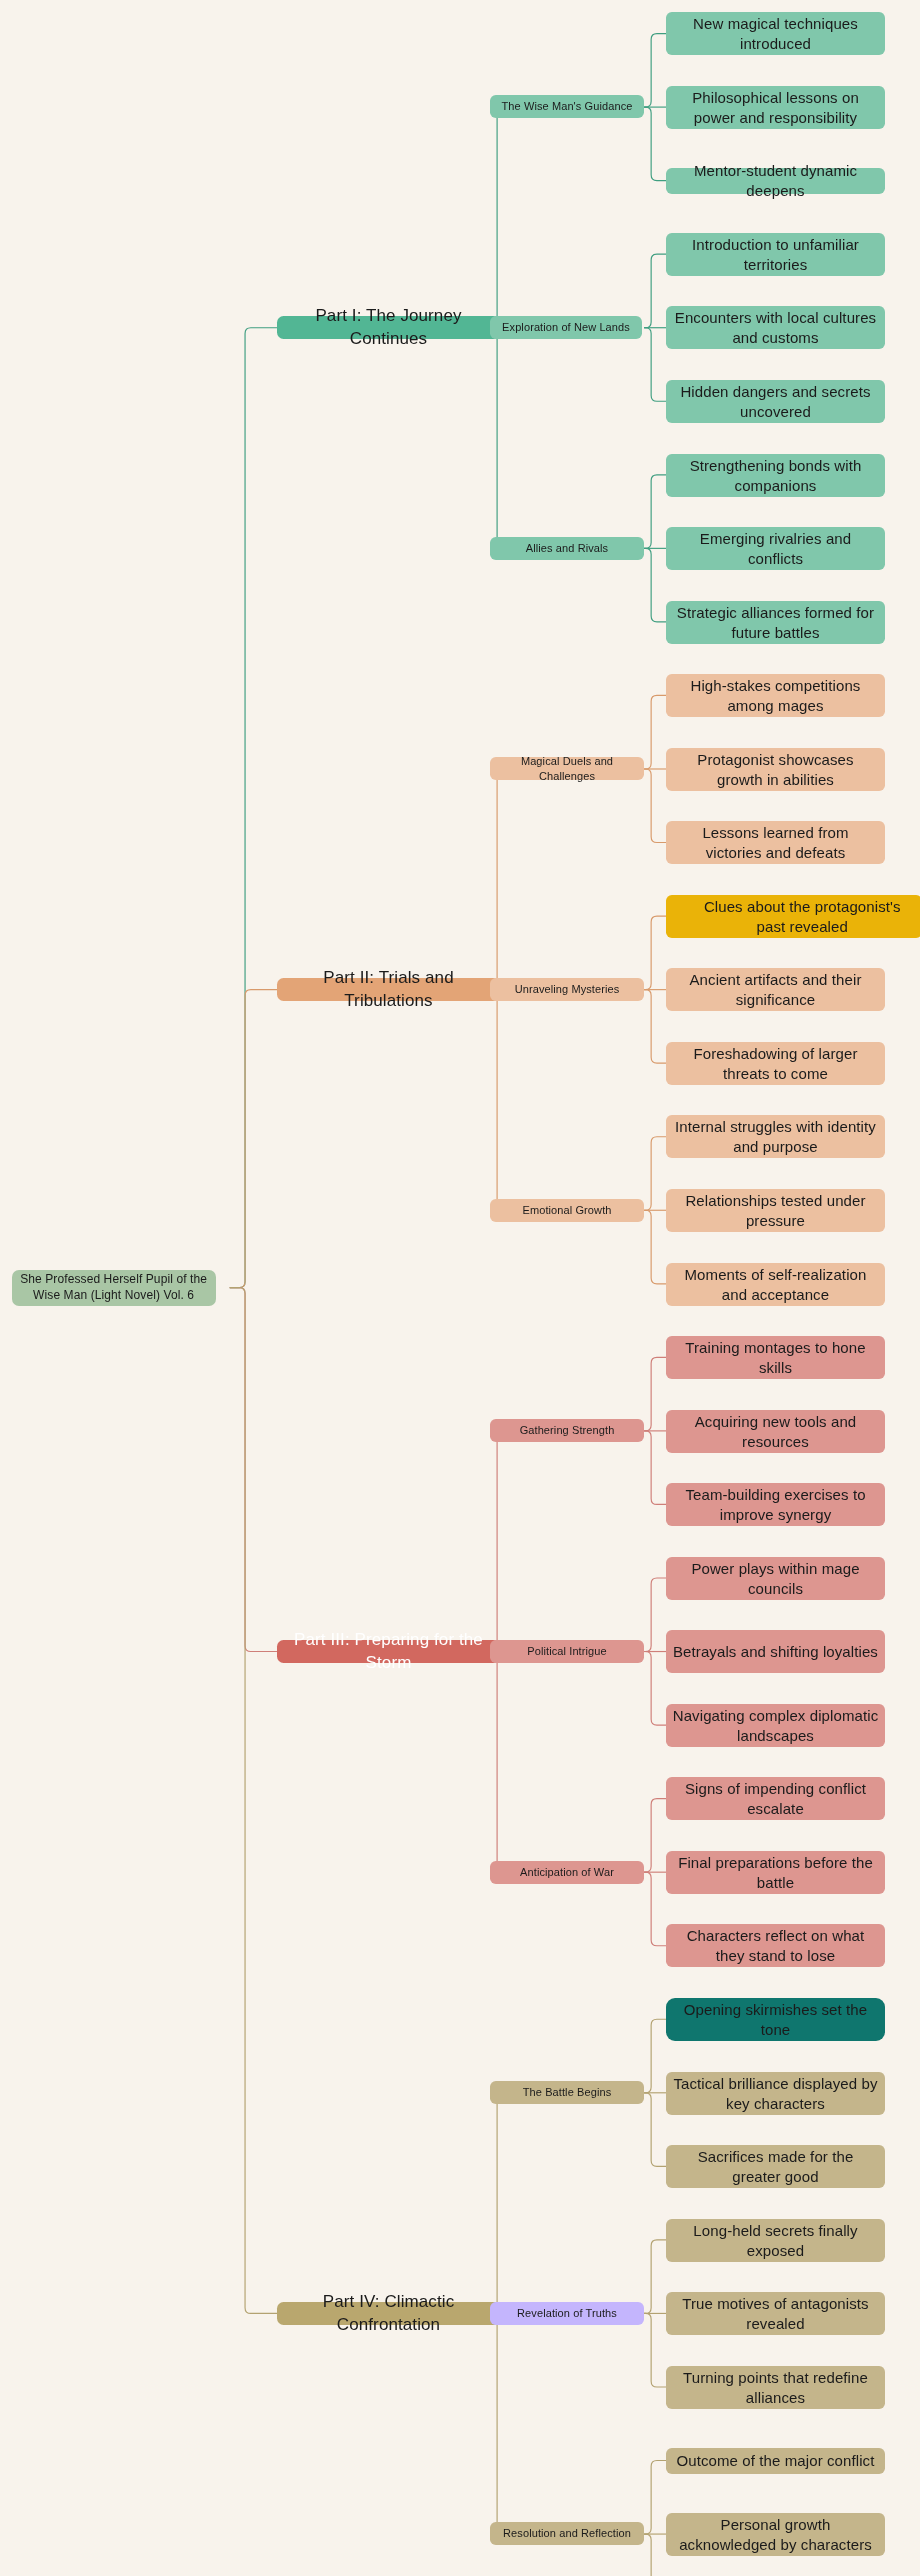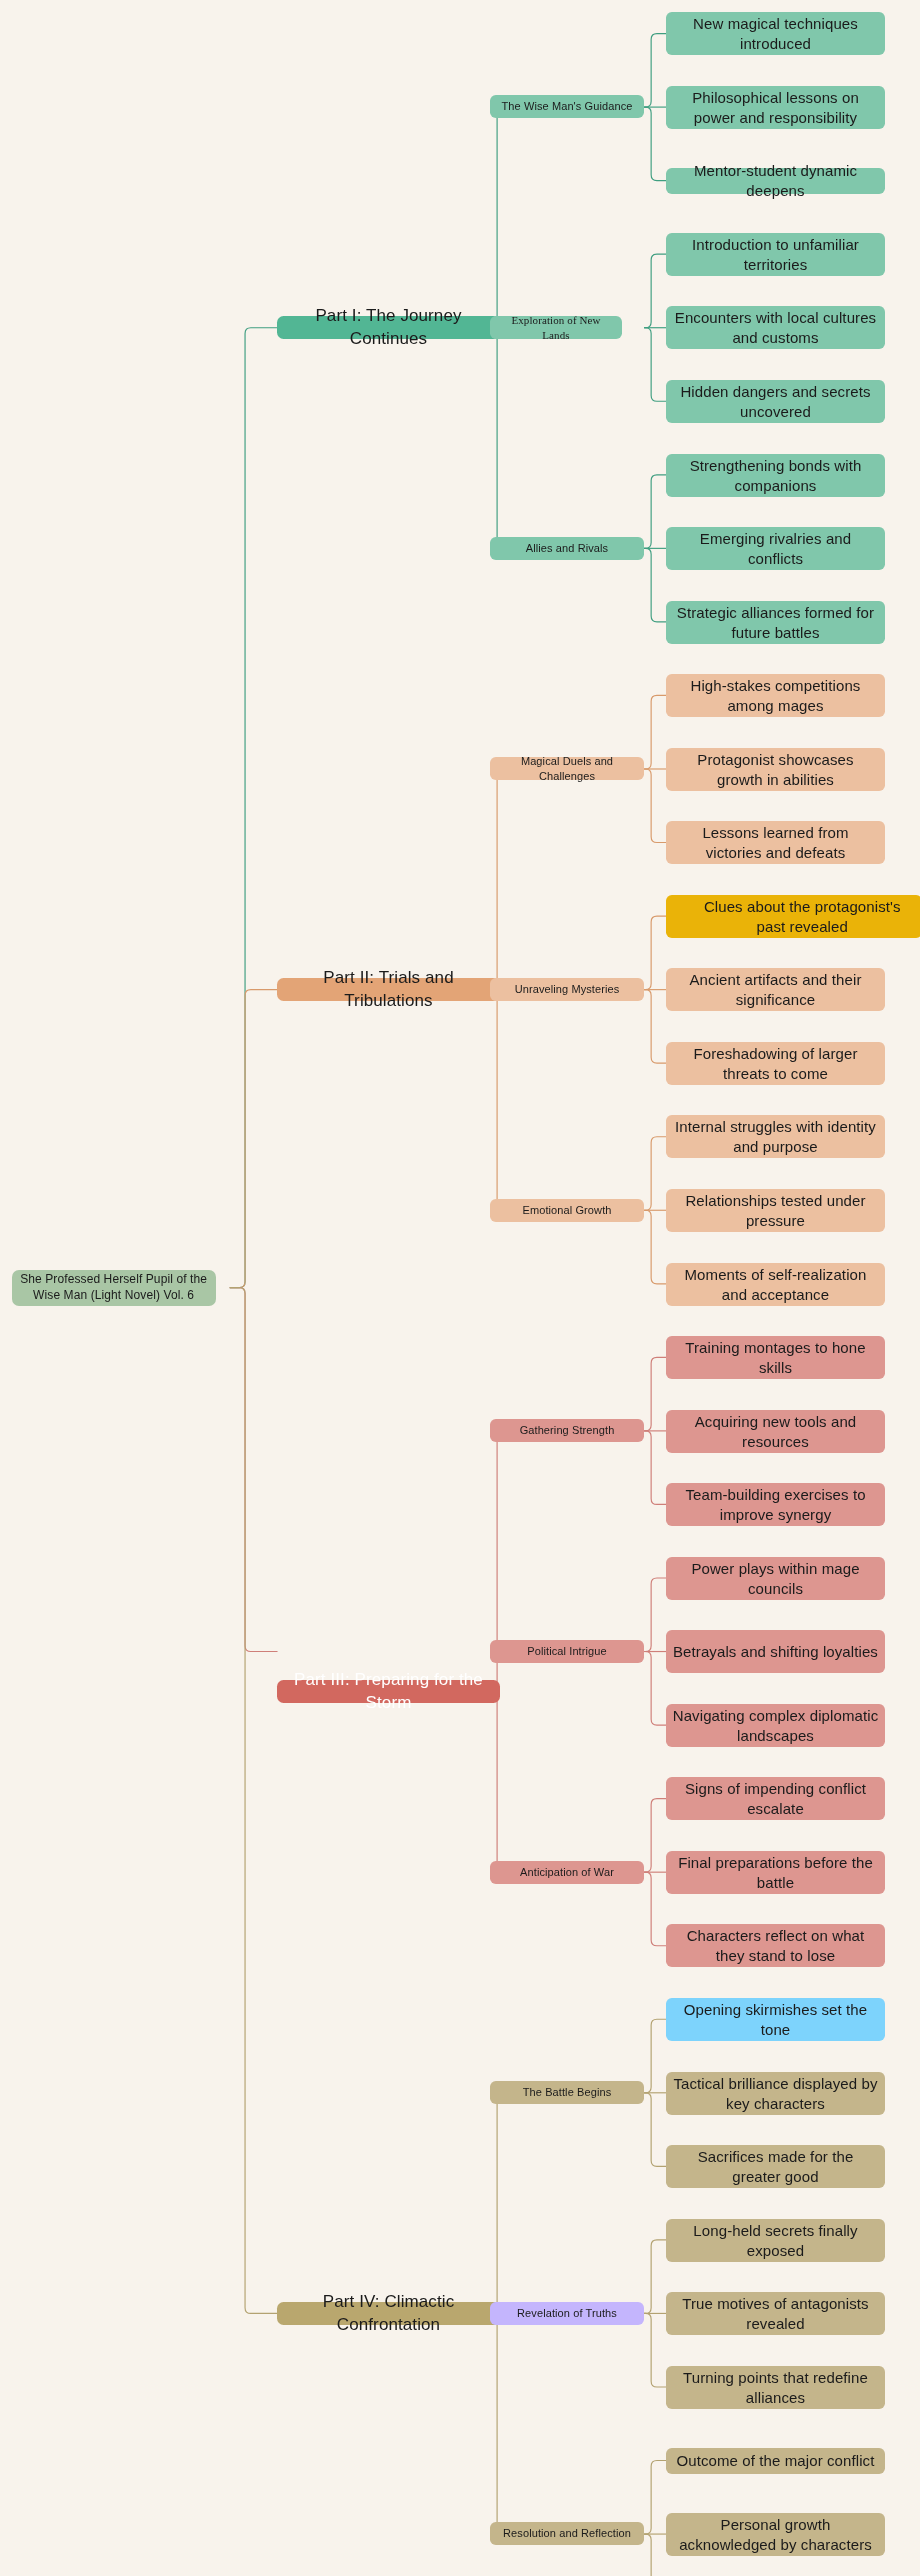--- a/index.html
+++ b/index.html
@@ -48,21 +48,21 @@
   .node.branch {
     font-size: 17px;
     border-radius: 6.5px;
   }
   .node.sub {
     font-size: 11px;
   }
   .node.leaf {
     font-size: 15px;
   }
-  .node.invert { color: #ffffff; margin-top: 40px; }
+  .node.invert { color: #ffffff; }
 </style>
 </head>
 <body>
 
 <div id="mindmap">
   <svg class="edges" id="edge-layer" viewBox="0 0 1427 3993" preserveAspectRatio="none">
       <path d="M 356 1996 L 370.68 1996 Q 379.68 1996 379.68 1987 L 379.68 517 Q 379.68 508 388.68 508 L 430 508" fill="none" stroke="#3f9e80" stroke-width="1.8"></path>
       <path d="M 775 508 L 761.2 508 Q 770.2 508 770.2 499 L 770.2 175 Q 770.2 166 779.2 166 L 760 166" fill="none" stroke="#3f9e80" stroke-width="1.8"></path>
       <path d="M 998 166 L 999.88 166 Q 1008.88 166 1008.88 157 L 1008.88 61 Q 1008.88 52 1017.88 52 L 1032 52" fill="none" stroke="#3f9e80" stroke-width="1.8"></path>
       <path d="M 998 166 L 1032 166" fill="none" stroke="#3f9e80" stroke-width="1.8"></path>
@@ -115,21 +115,21 @@
       <path d="M 998 3928 L 1032 3928" fill="none" stroke="#b3a271" stroke-width="1.8"></path>
       <path d="M 998 3928 L 999.88 3928 Q 1008.88 3928 1008.88 3937 L 1008.88 4033 Q 1008.88 4042 1017.88 4042 L 1032 4042" fill="none" stroke="#b3a271" stroke-width="1.8"></path>
     </svg>
   <div id="node-layer">
       <div class="node root" style="left: 11.6px; top: 1270px; width: 204px; min-height: 36px; height: 36px; background: rgb(169, 198, 165); color: rgb(27, 27, 27);">She Professed Herself Pupil of the Wise Man (Light Novel) Vol. 6</div>
       <div class="node branch" style="left: 277px; top: 316px; width: 223px; min-height: 23px; height: 23px; background: rgb(82, 182, 148); color: rgb(27, 27, 27);">Part I: The Journey Continues</div>
       <div class="node sub" style="left: 490px; top: 95px; width: 154px; min-height: 23px; height: 23px; background: rgb(128, 199, 171); color: rgb(27, 27, 27);">The Wise Man's Guidance</div>
       <div class="node leaf" style="left: 666px; top: 12.3px; width: 219px; min-height: 43px; height: 43px; background: rgb(128, 199, 171); color: rgb(27, 27, 27);">New magical techniques introduced</div>
       <div class="node leaf" style="left: 666px; top: 86px; width: 219px; min-height: 43px; height: 43px; background: rgb(128, 199, 171); color: rgb(27, 27, 27);">Philosophical lessons on power and responsibility</div>
       <div class="node leaf" style="left: 666px; top: 168px; width: 219px; min-height: 26px; height: 26px; background: rgb(128, 199, 171); color: rgb(27, 27, 27);">Mentor-student dynamic deepens</div>
-      <div class="node sub" style="left: 490px; top: 316px; width: 132px; min-height: 23px; height: 23px; background: rgb(128, 199, 171); color: rgb(27, 27, 27); font-family: Liberation Serif, serif;">Exploration of New Lands</div>
+      <div class="node sub" style="left: 490px; top: 316px; width: 152px; min-height: 23px; height: 23px; background: rgb(128, 199, 171); color: rgb(27, 27, 27);">Exploration of New Lands</div>
       <div class="node leaf" style="left: 666px; top: 233px; width: 219px; min-height: 43px; height: 43px; background: rgb(128, 199, 171); color: rgb(27, 27, 27);">Introduction to unfamiliar territories</div>
       <div class="node leaf" style="left: 666px; top: 306px; width: 219px; min-height: 43px; height: 43px; background: rgb(128, 199, 171); color: rgb(27, 27, 27);">Encounters with local cultures and customs</div>
       <div class="node leaf" style="left: 666px; top: 380px; width: 219px; min-height: 43px; height: 43px; background: rgb(128, 199, 171); color: rgb(27, 27, 27);">Hidden dangers and secrets uncovered</div>
       <div class="node sub" style="left: 490px; top: 537px; width: 154px; min-height: 23px; height: 23px; background: rgb(128, 199, 171); color: rgb(27, 27, 27);">Allies and Rivals</div>
       <div class="node leaf" style="left: 666px; top: 454px; width: 219px; min-height: 43px; height: 43px; background: rgb(128, 199, 171); color: rgb(27, 27, 27);">Strengthening bonds with companions</div>
       <div class="node leaf" style="left: 666px; top: 527px; width: 219px; min-height: 43px; height: 43px; background: rgb(128, 199, 171); color: rgb(27, 27, 27);">Emerging rivalries and conflicts</div>
       <div class="node leaf" style="left: 666px; top: 601px; width: 219px; min-height: 43px; height: 43px; background: rgb(128, 199, 171); color: rgb(27, 27, 27);">Strategic alliances formed for future battles</div>
       <div class="node branch" style="left: 277px; top: 978px; width: 223px; min-height: 23px; height: 23px; background: rgb(227, 164, 118); color: rgb(27, 27, 27);">Part II: Trials and Tribulations</div>
       <div class="node sub" style="left: 490px; top: 757px; width: 154px; min-height: 23px; height: 23px; background: rgb(236, 192, 160); color: rgb(27, 27, 27);">Magical Duels and Challenges</div>
       <div class="node leaf" style="left: 666px; top: 674px; width: 219px; min-height: 43px; height: 43px; background: rgb(236, 192, 160); color: rgb(27, 27, 27);">High-stakes competitions among mages</div>
@@ -151,21 +151,21 @@
       <div class="node sub" style="left: 490px; top: 1640px; width: 154px; min-height: 23px; height: 23px; background: rgb(221, 150, 144); color: rgb(27, 27, 27);">Political Intrigue</div>
       <div class="node leaf" style="left: 666px; top: 1557px; width: 219px; min-height: 43px; height: 43px; background: rgb(221, 150, 144); color: rgb(27, 27, 27);">Power plays within mage councils</div>
       <div class="node leaf" style="left: 666px; top: 1630px; width: 219px; min-height: 43px; height: 43px; background: rgb(221, 150, 144); color: rgb(27, 27, 27);">Betrayals and shifting loyalties</div>
       <div class="node leaf" style="left: 666px; top: 1704px; width: 219px; min-height: 43px; height: 43px; background: rgb(221, 150, 144); color: rgb(27, 27, 27);">Navigating complex diplomatic landscapes</div>
       <div class="node sub" style="left: 490px; top: 1861px; width: 154px; min-height: 23px; height: 23px; background: rgb(221, 150, 144); color: rgb(27, 27, 27);">Anticipation of War</div>
       <div class="node leaf" style="left: 666px; top: 1777px; width: 219px; min-height: 43px; height: 43px; background: rgb(221, 150, 144); color: rgb(27, 27, 27);">Signs of impending conflict escalate</div>
       <div class="node leaf" style="left: 666px; top: 1851px; width: 219px; min-height: 43px; height: 43px; background: rgb(221, 150, 144); color: rgb(27, 27, 27);">Final preparations before the battle</div>
       <div class="node leaf" style="left: 666px; top: 1924px; width: 219px; min-height: 43px; height: 43px; background: rgb(221, 150, 144); color: rgb(27, 27, 27);">Characters reflect on what they stand to lose</div>
       <div class="node branch" style="left: 277px; top: 2302px; width: 223px; min-height: 23px; height: 23px; background: rgb(185, 167, 110); color: rgb(27, 27, 27);">Part IV: Climactic Confrontation</div>
       <div class="node sub" style="left: 490px; top: 2081px; width: 154px; min-height: 23px; height: 23px; background: rgb(196, 181, 139); color: rgb(27, 27, 27);">The Battle Begins</div>
-      <div class="node leaf" style="left: 666px; top: 1998px; width: 219px; min-height: 43px; height: 43px; background: #7dd3fc; color: rgb(27, 27, 27);">Opening skirmishes set the tone</div>
+      <div class="node leaf" style="left: 666px; top: 1998px; width: 219px; min-height: 43px; height: 43px; background: #0f766e; color: rgb(27, 27, 27); border-radius: 9px;">Opening skirmishes set the tone</div>
       <div class="node leaf" style="left: 666px; top: 2072px; width: 219px; min-height: 43px; height: 43px; background: rgb(196, 181, 139); color: rgb(27, 27, 27);">Tactical brilliance displayed by key characters</div>
       <div class="node leaf" style="left: 666px; top: 2145px; width: 219px; min-height: 43px; height: 43px; background: rgb(196, 181, 139); color: rgb(27, 27, 27);">Sacrifices made for the greater good</div>
       <div class="node sub" style="left: 490px; top: 2302px; width: 154px; min-height: 23px; height: 23px; background: #c4b5fd; color: rgb(27, 27, 27);">Revelation of Truths</div>
       <div class="node leaf" style="left: 666px; top: 2219px; width: 219px; min-height: 43px; height: 43px; background: rgb(196, 181, 139); color: rgb(27, 27, 27);">Long-held secrets finally exposed</div>
       <div class="node leaf" style="left: 666px; top: 2292px; width: 219px; min-height: 43px; height: 43px; background: rgb(196, 181, 139); color: rgb(27, 27, 27);">True motives of antagonists revealed</div>
       <div class="node leaf" style="left: 666px; top: 2366px; width: 219px; min-height: 43px; height: 43px; background: rgb(196, 181, 139); color: rgb(27, 27, 27);">Turning points that redefine alliances</div>
       <div class="node sub" style="left: 490px; top: 2522px; width: 154px; min-height: 23px; height: 23px; background: rgb(196, 181, 139); color: rgb(27, 27, 27);">Resolution and Reflection</div>
       <div class="node leaf" style="left: 666px; top: 2448px; width: 219px; min-height: 26px; height: 26px; background: rgb(196, 181, 139); color: rgb(27, 27, 27);">Outcome of the major conflict</div>
       <div class="node leaf" style="left: 666px; top: 2513px; width: 219px; min-height: 43px; height: 43px; background: rgb(196, 181, 139); color: rgb(27, 27, 27);">Personal growth acknowledged by characters</div>
     </div>

